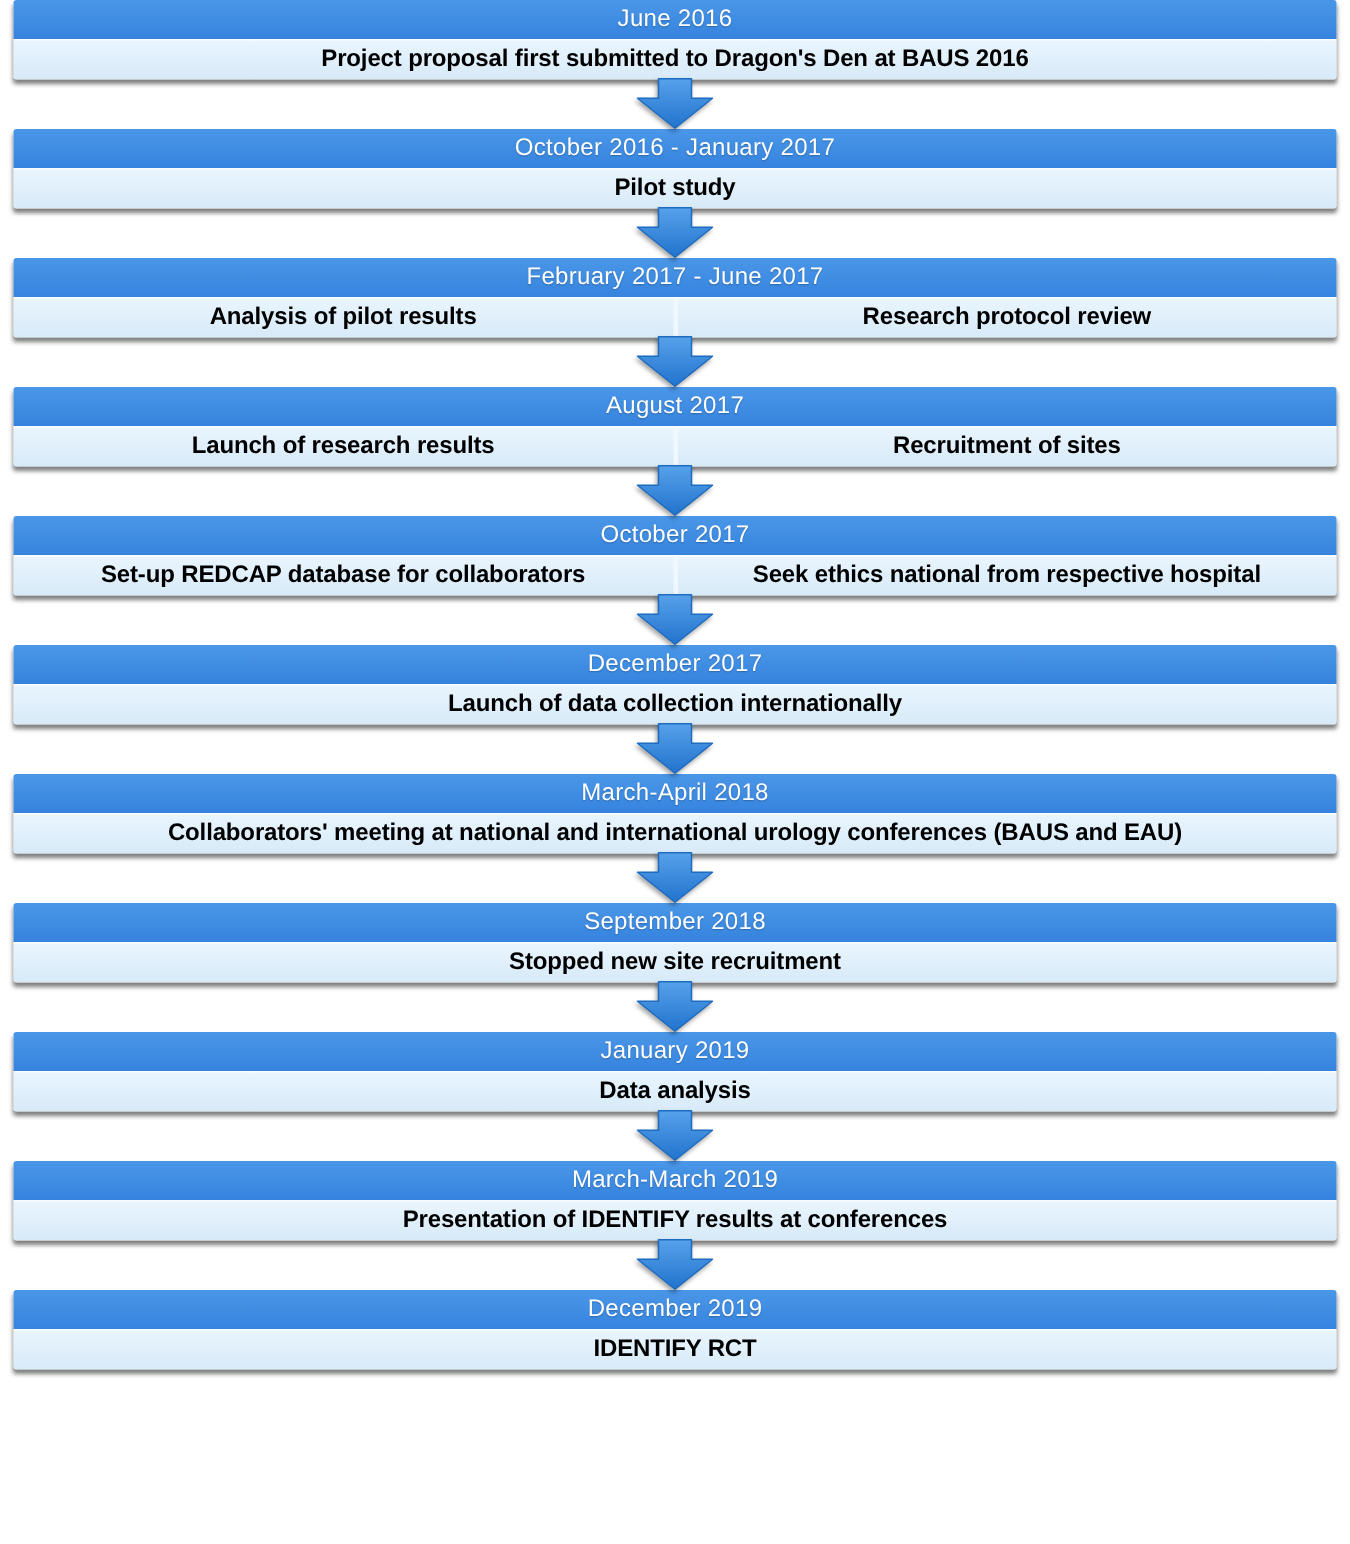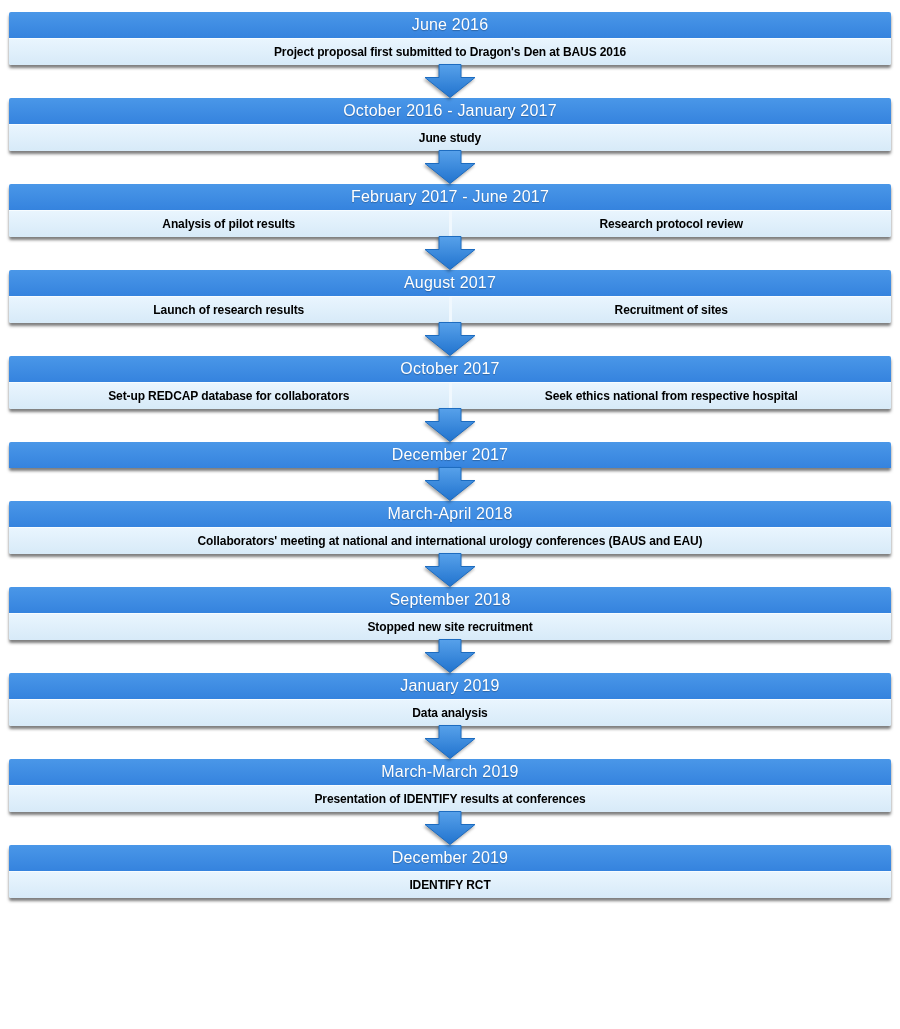--- a/index.html
+++ b/index.html
@@ -17,21 +17,21 @@
     --body-top: #e9f5fe;
     --body-bottom: #d7eaf8;
     --arrow-top: #57a1ea;
     --arrow-bottom: #2173ce;
     --arrow-stroke: #1d6cc0;
     --divider: #f0f8fe;
     --header-text: #ffffff;
     --body-text: #000000;
   }
   #timeline {
-    padding-top: 12px;
+    padding-top: 0;
     width: 793px;
   }
   .step { width: 900px; }
   .block {
     margin: 0 9px;
     border-radius: 2px;
     box-shadow: 0 3px 3px rgba(45, 45, 45, 0.62);
     position: relative;
     z-index: 1;
   }
@@ -54,21 +54,21 @@
     display: flex;
     align-items: stretch;
     border-radius: 0 0 2px 2px;
   }
   .cell {
     flex: 1 1 0;
     display: flex;
     align-items: center;
     justify-content: center;
     text-align: right;
-    font-size: 12px;
+    font-size: 16px;
     font-weight: 600;
     color: var(--body-text);
     padding: 1px 8px;
     letter-spacing: -0.1px;
   }
   .cell + .cell {
     border-left: 3px solid var(--divider);
   }
   .arrow-wrap {
     height: 34px;
@@ -109,21 +109,21 @@
       <svg width="56" height="34" viewBox="0 0 56 34">
         <polygon points="17,0.5 39,0.5 39,13.5 53,13.5 28,33.5 3,13.5 17,13.5" fill="url(#arrowGrad)" stroke="var(--arrow-stroke)" stroke-width="1" stroke-linejoin="round"></polygon>
       </svg>
     </div>
   </section>
 
   <section class="step">
     <div class="block">
       <div class="header">October 2016 - January 2017</div>
       <div class="body">
-          <div class="cell">June study</div>
+          <div class="cell">Pilot study</div>
         </div>
     </div>
     <div class="arrow-wrap">
       <svg width="56" height="34" viewBox="0 0 56 34">
         <polygon points="17,0.5 39,0.5 39,13.5 53,13.5 28,33.5 3,13.5 17,13.5" fill="url(#arrowGrad)" stroke="var(--arrow-stroke)" stroke-width="1" stroke-linejoin="round"></polygon>
       </svg>
     </div>
   </section>
 
   <section class="step">
@@ -167,20 +167,23 @@
     <div class="arrow-wrap">
       <svg width="56" height="34" viewBox="0 0 56 34">
         <polygon points="17,0.5 39,0.5 39,13.5 53,13.5 28,33.5 3,13.5 17,13.5" fill="url(#arrowGrad)" stroke="var(--arrow-stroke)" stroke-width="1" stroke-linejoin="round"></polygon>
       </svg>
     </div>
   </section>
 
   <section class="step">
     <div class="block">
       <div class="header">December 2017</div>
+      <div class="body">
+          <div class="cell">Launch of data collection internationally</div>
+        </div>
     </div>
     <div class="arrow-wrap">
       <svg width="56" height="34" viewBox="0 0 56 34">
         <polygon points="17,0.5 39,0.5 39,13.5 53,13.5 28,33.5 3,13.5 17,13.5" fill="url(#arrowGrad)" stroke="var(--arrow-stroke)" stroke-width="1" stroke-linejoin="round"></polygon>
       </svg>
     </div>
   </section>
 
   <section class="step">
     <div class="block">

